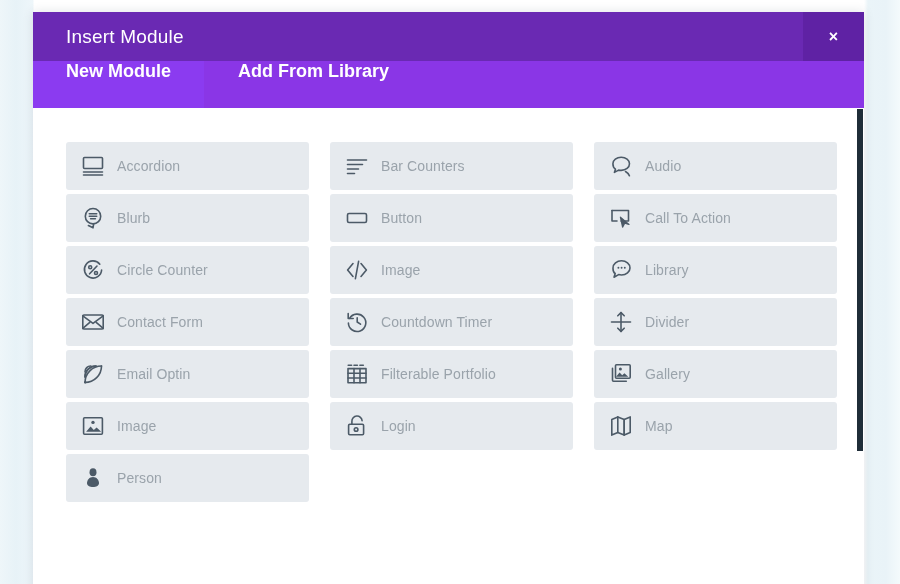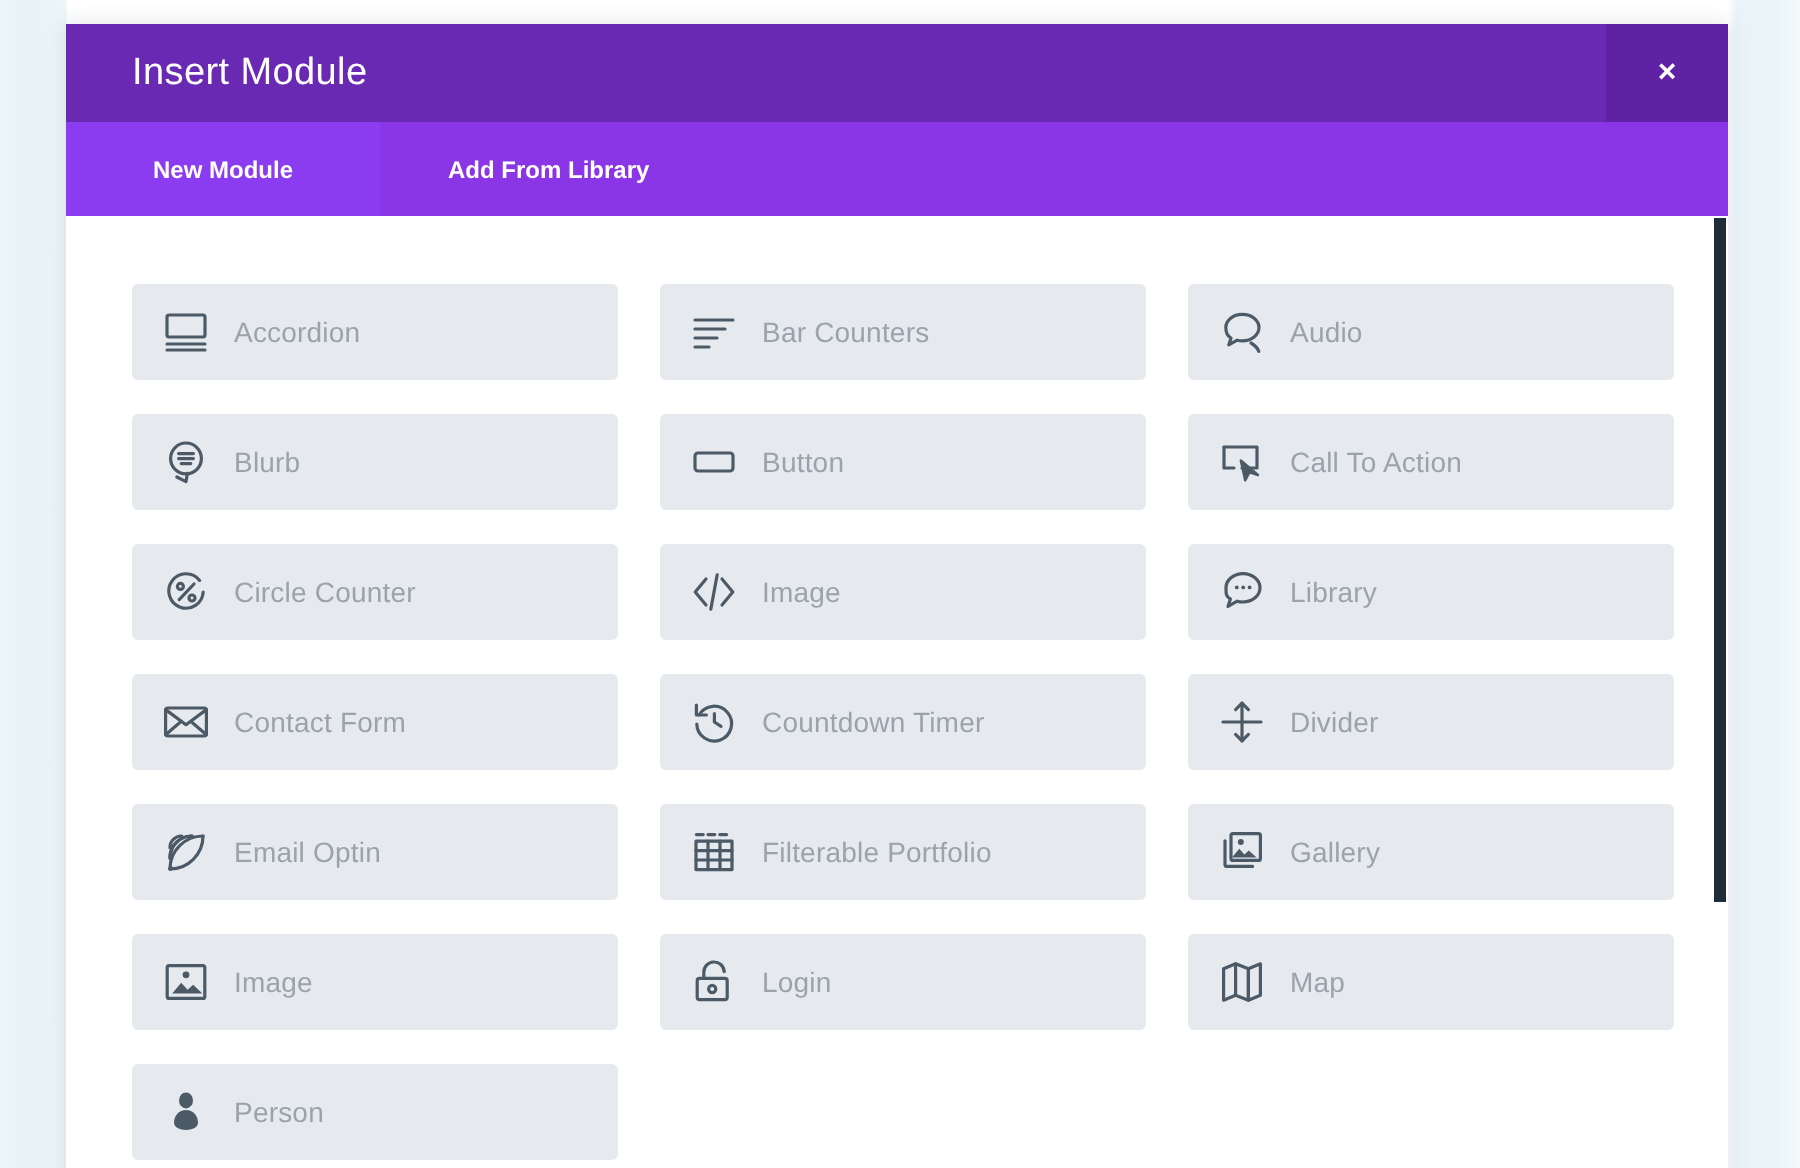--- a/index.html
+++ b/index.html
@@ -84,23 +84,22 @@
 
   
   .tab-bar {
     height: 47px;
     background: #8a36e6;
     display: flex;
     align-items: stretch;
   }
   .tab {
     display: flex;
-    align-items: center;
     color: #ffffff;
-    font-size: 12px;
+    font-size: 18px;
     font-weight: bold;
     cursor: pointer;
     white-space: nowrap;
   }
   .tab.active {
     background: #8b3bf0;
     padding: 0 33px;
     justify-content: center;
     min-width: 91px;
   }
@@ -115,21 +114,21 @@
     background: #ffffff;
     overflow: hidden;
   }
   .grid {
     position: absolute;
     left: 33px;
     top: 34px;
     right: 0;
     display: flex;
     flex-wrap: wrap;
-    gap: 17px 21px;
+    gap: 4px 21px;
     width: 784px;
   }
   .module-item {
     box-sizing: border-box;
     width: 243px;
     height: 48px;
     background: #e6eaee;
     border-radius: 3px;
     display: flex;
     align-items: center;

